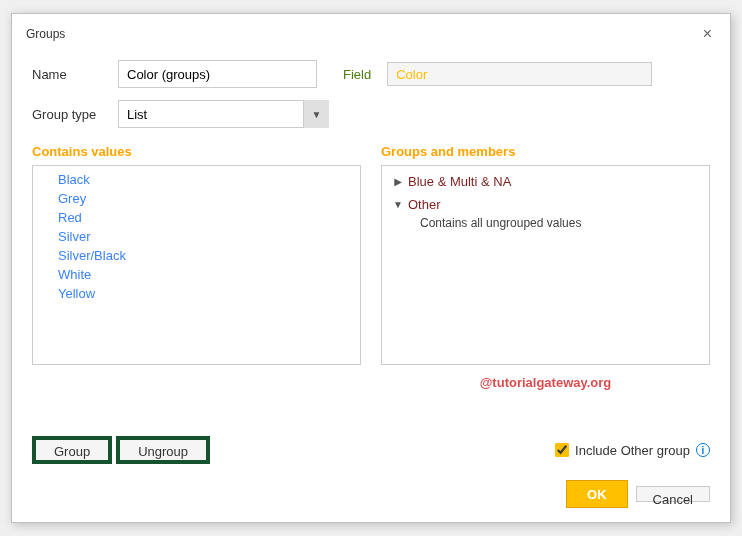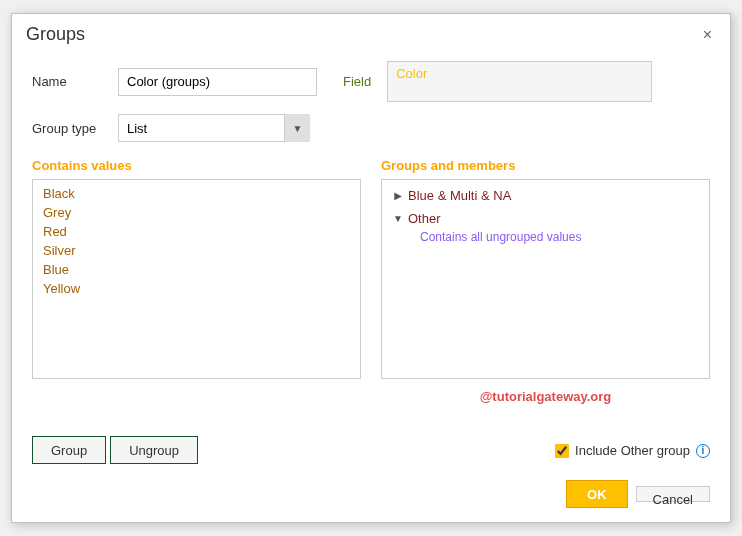--- a/index.html
+++ b/index.html
@@ -24,21 +24,21 @@
       position: relative;
     }
     .dialog-titlebar {
       display: flex;
       justify-content: space-between;
       align-items: center;
       padding: 10px 14px 8px 14px;
       background: #fff;
     }
     .dialog-title {
-      font-size: 18px;
+      font-size: 12px;
       font-weight: 300;
       color: #333;
     }
     .close-btn {
       cursor: pointer;
       color: #666;
       font-size: 16px;
       background: none;
       border: none;
       line-height: 1;
@@ -66,35 +66,35 @@
       height: 28px;
       outline: none;
       background: #fff;
     }
     .name-input { width: 199px; }
     .field-label { color: #4d7c0f; margin-left: 10px; }
     .field-value {
       border: 1px solid #ccc;
       padding: 4px 8px;
       font-size: 13px;
-      height: 41px;
+      height: 24px;
       background: #f5f5f5;
       color: #ffc000;
       width: 265px;
     }
     .group-type-row {
       display: flex;
       align-items: center;
       margin-bottom: 16px;
       gap: 16px;
     }
     .group-type-label { color: #333; width: 70px; }
     .select-wrapper {
       position: relative;
-      width: 192px;
+      width: 211px;
     }
     .group-type-select {
       width: 100%;
       height: 28px;
       border: 1px solid #ccc;
       padding: 4px 8px;
       font-size: 13px;
       appearance: none;
       background: #fff;
       cursor: pointer;
@@ -132,22 +132,23 @@
     .list-box {
       border: 1px solid #ccc;
       height: 200px;
       overflow-y: auto;
       background: #fff;
       padding: 4px 6px;
     }
     .list-item {
       padding: 2px 4px;
       cursor: default;
-      color: #a16207;
-      font-size: 13px;
+      color: #3b82f6;
+      font-size: 13px;
+      margin-left: 15px;
     }
     .tree-item {
       padding: 2px 4px;
       font-size: 13px;
       color: #333;
     }
     .tree-item-row {
       display: flex;
       align-items: center;
       gap: 4px;
@@ -158,48 +159,48 @@
       font-size: 10px;
       color: #555;
       width: 12px;
       display: inline-block;
       text-align: center;
     }
     .tree-item-label { color: #7f1d1d; }
     .tree-child {
       padding-left: 28px;
       font-size: 12px;
-      color: #8b5cf6;
+      color: #404040;
       padding-top: 2px;
       padding-bottom: 2px;
     }
     .watermark {
       text-align: center;
       color: #cc0000;
       font-size: 13px;
       font-weight: 600;
       margin-top: 10px;
       opacity: 0.7;
     }
     .group-ungroup {
       display: flex;
       gap: 4px;
     }
     .btn-secondary {
       padding: 4px 18px;
       font-size: 13px;
-      border: 1px solid #14532d;
+      border: 4px solid #14532d;
       background: #f5f5f5;
       cursor: pointer;
       color: #333;
       height: 28px;
     }
     .include-other {
       display: flex;
-      align-items: flex-end;
+      align-items: center;
       gap: 6px;
       font-size: 13px;
       color: #333;
     }
     .checkbox-yellow {
       accent-color: #ffc000;
       width: 14px;
       height: 14px;
       cursor: pointer;
     }
@@ -281,21 +282,22 @@
 
     <div class="lists-row">
 
       <div class="list-section">
         <div class="list-section-title">Contains values</div>
         <div class="list-box">
           <div class="list-item">Black</div>
           <div class="list-item">Grey</div>
           <div class="list-item">Red</div>
           <div class="list-item">Silver</div>
-          <div class="list-item">Blue</div>
+          <div class="list-item">Silver/Black</div>
+          <div class="list-item">White</div>
           <div class="list-item">Yellow</div>
         </div>
       </div>
 
       <div class="list-section">
         <div class="list-section-title">Groups and members</div>
         <div class="list-box">
 
           <div class="tree-item">
             <div class="tree-item-row">

